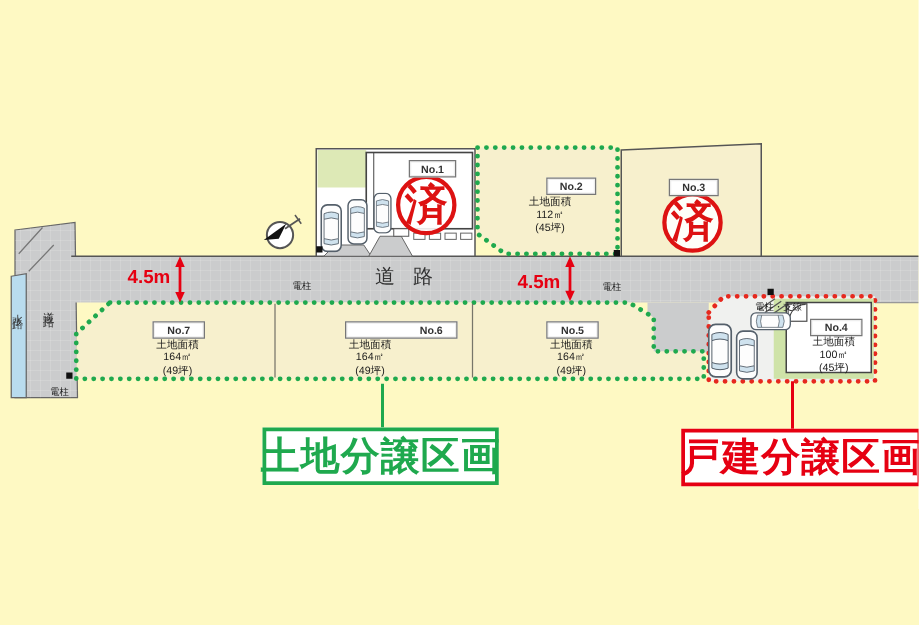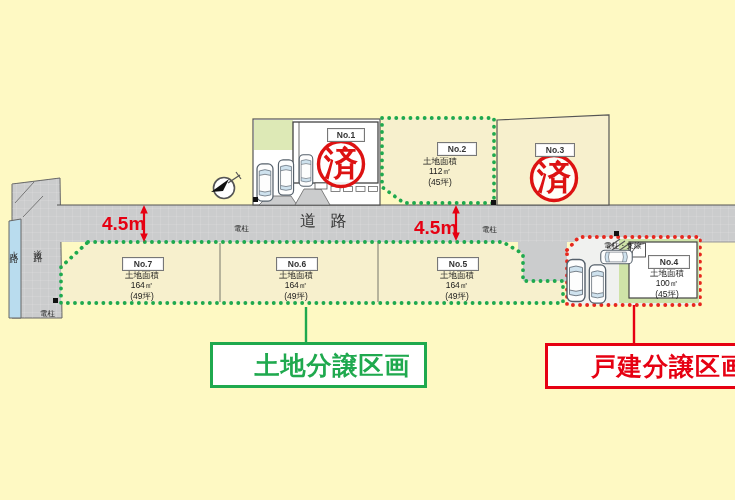--- a/index.html
+++ b/index.html
@@ -7,25 +7,25 @@
         font-family:"Liberation Sans","DejaVu Sans",sans-serif;}
   #plan svg.base{position:absolute;left:0;top:0;}
   .lbox{position:absolute;background:#fff;border:1px solid #777;box-shadow:inset 0 0 0 1px #eee;
         display:flex;align-items:center;justify-content:center;
         font-size:8.5px;font-weight:600;color:#333;}
   .area{position:absolute;text-align:center;font-size:8.5px;font-weight:normal;color:#1a1a1a;line-height:1.22;}
   .area span{display:block;}
   .stamp-t{position:absolute;display:flex;align-items:center;justify-content:center;
            color:#dd1212;font-weight:bold;font-size:34px;}
   .pole{position:absolute;font-size:7.5px;color:#1a1a1a;white-space:nowrap;margin-top:19px;}
-  .meas{position:absolute;color:#e60012;font-weight:bold;font-size:19px;}
+  .meas{position:absolute;color:#e60012;font-weight:bold;font-size:15px;}
   .roadtext{position:absolute;color:#333;font-size:16px;letter-spacing:5px;white-space:nowrap;}
   .vtext{position:absolute;writing-mode:vertical-rl;color:#333;font-size:9.5px;letter-spacing:3px;}
   .legend{position:absolute;background:#fff;display:flex;align-items:center;justify-content:center;
-          font-weight:bold;font-size:25px;letter-spacing:1px;white-space:nowrap;padding-left:28px;}
+          font-weight:bold;font-size:31px;letter-spacing:1px;white-space:nowrap;}
   .legend.green{border:3px solid #1fa94e;color:#1fa94e;}
   .legend.red{border:3px solid #e60012;color:#e60012;}
 </style>
 </head>
 <body>
 
 <div id="plan">
 
   <svg class="base" width="735" height="500" viewBox="0 0 735 500">
     <defs>
@@ -149,21 +149,21 @@
     <span>(45坪)</span>
   </div>
 
   <div class="lbox" style="left:437px;top:257px;width:40px;height:12px;">No.5</div>
   <div class="area" style="left:423px;top:270px;width:68px;">
     <span>土地面積</span>
     <span>164㎡</span>
     <span>(49坪)</span>
   </div>
 
-  <div class="lbox" style="left:276px;top:257px;width:40px;height:12px;">No.6</div>
+  <div class="lbox" style="left:276px;top:257px;width:40px;height:12px;padding-left:48px;">No.6</div>
   <div class="area" style="left:262px;top:270px;width:68px;">
     <span>土地面積</span>
     <span>164㎡</span>
     <span>(49坪)</span>
   </div>
 
   <div class="lbox" style="left:122px;top:257px;width:40px;height:12px;">No.7</div>
   <div class="area" style="left:108px;top:270px;width:68px;">
     <span>土地面積</span>
     <span>164㎡</span>

